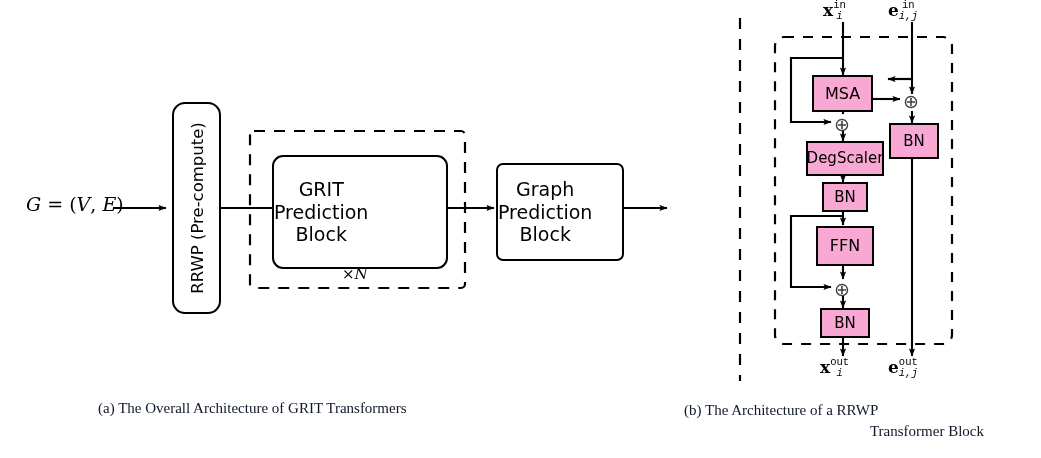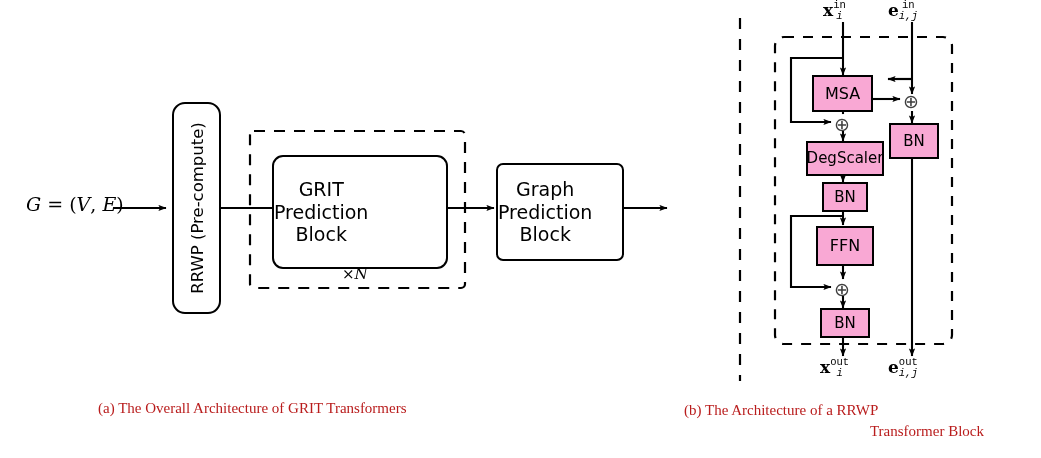--- a/index.html
+++ b/index.html
@@ -26,21 +26,21 @@
         font-family:"DejaVu Sans",sans-serif;font-size:16px;line-height:1;}
 
   
   .math{font-family:"DejaVu Serif",serif;font-style:italic;text-align:center;}
   .mathb{font-family:"DejaVu Serif",serif;font-weight:bold;font-style:normal;}
   .supsub{display:inline-block;vertical-align:-0.30em;font-size:.62em;line-height:1.02;
           text-align:center;font-family:Liberation Mono, monospace;}
   .supsub i{display:block;font-style:normal;font-weight:normal;}
   .supsub i.s{font-style:italic;font-weight:normal;}
 
-  .cap{position:absolute;font-family:"Liberation Serif",serif;font-size:15px;color:#b91c1c;}
+  .cap{position:absolute;font-family:"Liberation Serif",serif;font-size:15px;color:#0f172a;}
   #cap-b{width:300px;text-align:justify;line-height:1.42;}
   #cap-b span.l2{display:block;text-align:right;}
 </style>
 </head>
 <body>
 
 <div class="fig">
 
   <svg viewBox="0 0 1041 458">
     <defs>

